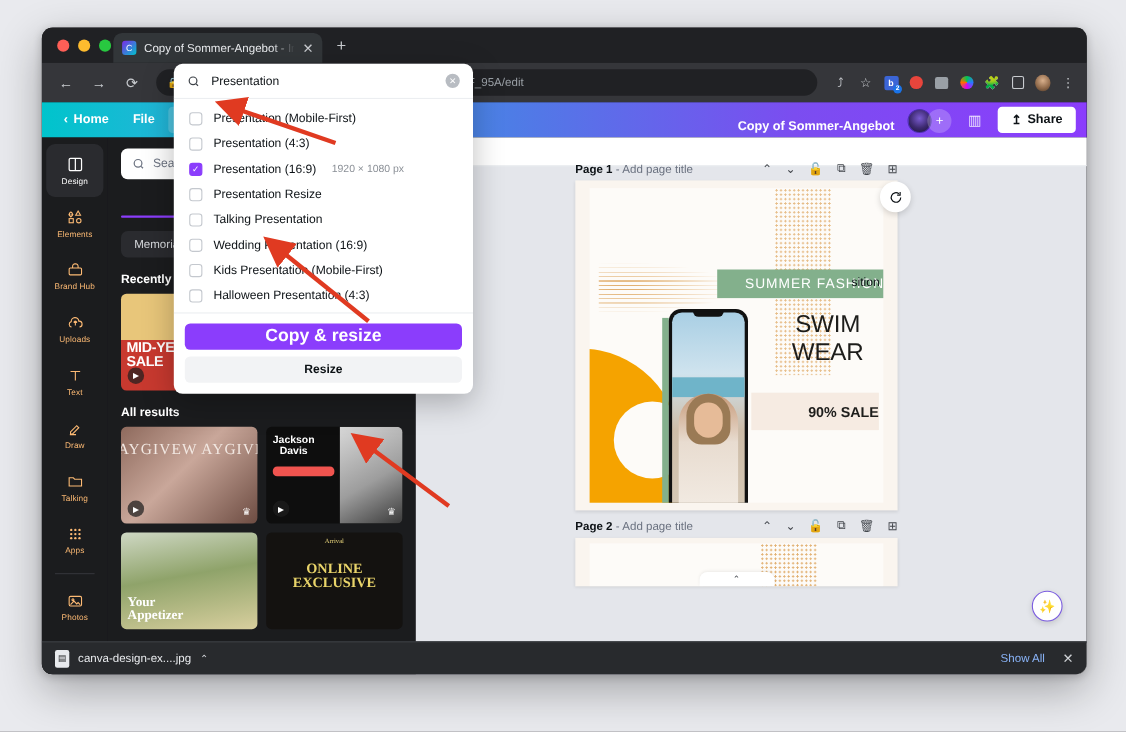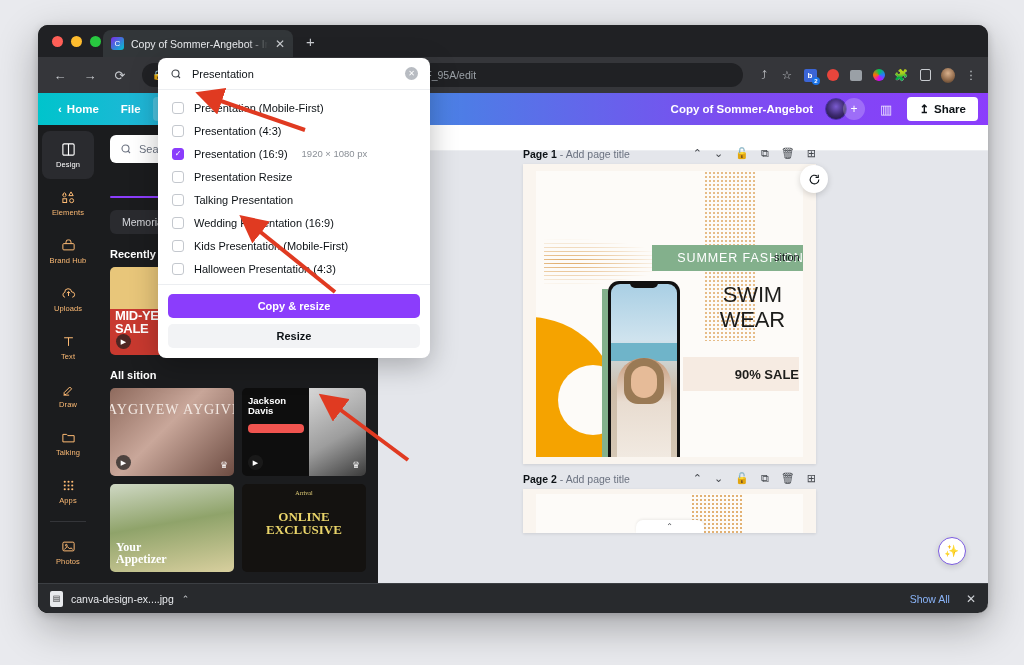--- a/index.html
+++ b/index.html
@@ -76,21 +76,21 @@
     display:flex; align-items:center; padding:0 10px; position:relative;
   }
   .tb-left { display:flex; align-items:center; gap:2px; }
   .tb-item {
     display:flex; align-items:center; gap:5px; color:#fff; font-size:11.5px; font-weight:600;
     padding:5px 10px; border-radius:4px; white-space:nowrap;
   }
   .tb-item.active { background:rgba(255,255,255,.20); }
   .tb-sep { width:1px; height:16px; background:rgba(255,255,255,.28); margin:0 6px; }
   .tb-ic { color:rgba(255,255,255,.85); font-size:13px; padding:4px 7px; }
-  .tb-right { margin-left:auto; display:flex; align-items:center; gap:8px; }
+  .tb-right { margin-left:auto; display:flex; align-items:flex-end; gap:8px; }
   .doc-title { color:#fff; font-size:11.5px; font-weight:600; margin-right:4px; }
   .av-group { display:flex; align-items:center; }
   .av-main {
     width:22px;height:22px;border-radius:50%;
     background:radial-gradient(circle at 50% 38%, #7a5bd0 0%, #3d2a70 55%, #191133 100%);
     border:1.5px solid #4b2fae; display:flex;align-items:center;justify-content:center;
   }
   .av-plus { width:22px;height:22px;border-radius:50%;background:rgba(255,255,255,.22);
              margin-left:-4px; display:flex;align-items:center;justify-content:center;
              color:#fff;font-size:12px; }
@@ -131,21 +131,21 @@
     background:rgba(30,30,30,.72); color:#fff; font-size:7px;
     display:flex;align-items:center;justify-content:center;
   }
   .thumb .crown { position:absolute; right:6px; bottom:6px; color:#fff; font-size:9px; opacity:.95; }
   .t-mid { background:linear-gradient(180deg,#e8c67a 0%,#e8c67a 48%,#c8392f 48%,#c8392f 100%); }
   .t-mid .ttxt { position:absolute; left:5px; bottom:20px; color:#fff; font-weight:800;
                  font-size:13px; line-height:.95; letter-spacing:-.3px; }
   .t-jewel { background:linear-gradient(135deg,#8e6a5d 0%,#c9a79a 45%,#6d4c42 100%); }
   .t-jewel .ttxt { position:absolute; left:-3px; top:12px; color:#f2e8e2; font-family:"Liberation Serif",serif;
                    font-size:14px; letter-spacing:1px; line-height:1.4; white-space:nowrap; }
-  .t-black { background:#0e0e0e; }
+  .t-black { background:#0e0e0e;text-align:center; }
   .t-black .nm { position:absolute; left:6px; top:8px; color:#fff; font-size:9.5px;
                  font-weight:700; line-height:1.1; }
   .t-black .bar { position:absolute; left:6px; top:36px; width:56px;height:9px;
                   background:#f0544f; border-radius:4px; }
   .t-black .ph { position:absolute; right:0; top:0; width:46%; height:100%;
                  background:linear-gradient(150deg,#d8d8d8 0%,#9d9d9d 55%,#3a3a3a 100%); }
   .t-food { background:linear-gradient(170deg,#cfd8c4 0%,#8fa36a 45%,#d8cf9e 100%); }
   .t-food .ttxt { position:absolute; left:6px; bottom:6px; color:#fff;
                   font-family:"Liberation Serif",serif; font-size:12px; font-weight:700; line-height:1.05; }
   .t-sale { background:#141210; }
@@ -271,21 +271,21 @@
   .dd-list { padding:6px 0 4px; }
   .dd-row { display:flex; align-items:center; gap:10px; padding:5.5px 14px; }
   .cb { width:12px;height:12px;border:1.5px solid #c4c8ce;border-radius:3px; flex:none; background:#fff; }
   .cb.on { background:#8b3dfc; border-color:#8b3dfc;
            display:flex;align-items:center;justify-content:center; color:#fff; font-size:8px; }
   .dd-label { font-size:11px; color:#0d1216; }
   .dd-dim { font-size:9.5px; color:#8a8f96; margin-left:4px; }
   .dd-actions { border-top:1px solid #eceef1; padding:9px 10px 10px; }
   .btn-primary {
     height:24px; border-radius:5px; background:#8b3dfc; color:#fff;
-    font-size:11px; font-weight:700; display:flex; align-items:center; justify-content:center;
+    font-size:16px; font-weight:700; display:flex; align-items:center; justify-content:center;
   }
   .btn-secondary {
     height:24px; border-radius:5px; background:#f2f3f5; color:#0d1216;
     font-size:11px; font-weight:700; display:flex; align-items:center; justify-content:center;
     margin-top:6px;
   }
   .pos-ghost { position:absolute; left:396px; top:126px; font-size:11px; color:#0d1216; z-index:5; }
 
   
   .arrows { position:absolute; inset:0; pointer-events:none; z-index:60; }
@@ -472,21 +472,21 @@
           <div class="chip">Memorial d</div>
           <div class="sec-title">Recently use</div>
           <div class="thumbs">
             <div class="thumb t-mid">
               <div class="ttxt"><span>MID-YEA</span><br><span>SALE</span></div>
               <div class="play">▶</div>
               <div class="crown">♛</div>
             </div>
             <div class="thumb" style="background:#2a2b2f;"></div>
           </div>
-          <div class="sec-title">All sition</div>
+          <div class="sec-title">All results</div>
           <div class="thumbs">
             <div class="thumb t-jewel">
               <div class="ttxt">AYGIVEW AYGIVEAW</div>
               <div class="play">▶</div>
               <div class="crown">♛</div>
             </div>
             <div class="thumb t-black">
               <div class="ph"></div>
               <div class="nm"><span>Jackson</span><br><span>Davis</span></div>
               <div class="bar"></div>

